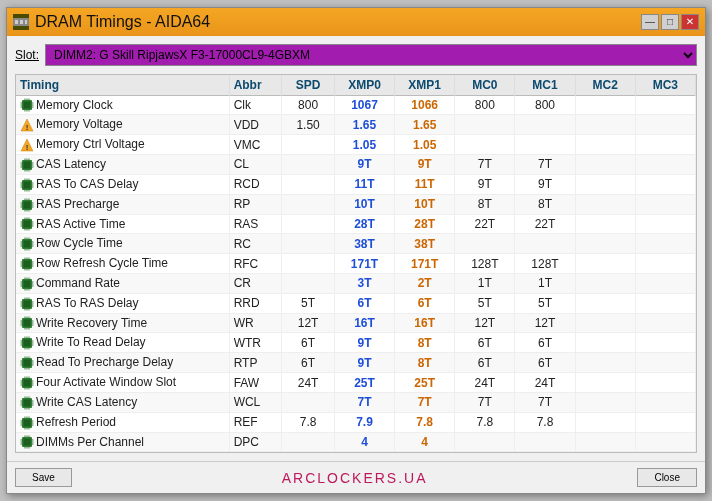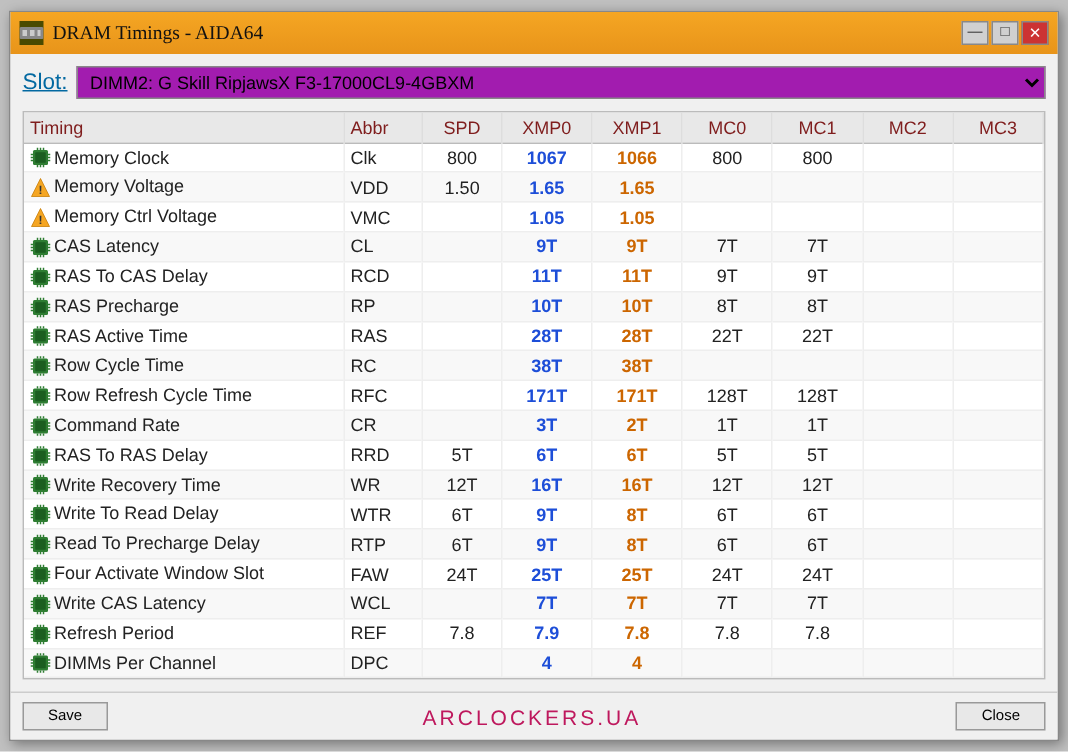--- a/index.html
+++ b/index.html
@@ -36,24 +36,23 @@
     .title-icon {
       width: 16px;
       height: 16px;
       background: #4a4a00;
       display: flex;
       align-items: center;
       justify-content: center;
       font-size: 10px;
     }
     .title-text {
-      font-size: 13px;
+      font-size: 16px;
       font-weight: normal;
       color: #111;
-      font-family: Liberation Serif, serif;
     }
     .title-controls {
       display: flex;
       gap: 2px;
     }
     .title-btn {
       width: 18px;
       height: 16px;
       background: #d0d0d0;
       border: 1px solid #888;
@@ -72,22 +71,22 @@
       padding: 8px;
       background: #f0f0f0;
     }
     .slot-row {
       display: flex;
       align-items: center;
       margin-bottom: 8px;
       gap: 6px;
     }
     .slot-label {
-      font-size: 15px;
-      color: #0369a1;
+      font-size: 12px;
+      color: #000000;
       white-space: nowrap;
       text-decoration: underline;
     }
     .slot-select {
       flex: 1;
       height: 22px;
       font-size: 12px;
       border: 1px solid #888;
       background: #a21caf;
       padding: 0 4px;
@@ -102,22 +101,22 @@
       border-collapse: collapse;
       font-size: 12px;
     }
     thead tr {
       background: #e8e8e8;
       border-bottom: 1px solid #bbb;
     }
     thead th {
       padding: 3px 4px;
       text-align: left;
-      font-weight: normal;
-      color: #7f1d1d;
+      font-weight: bold;
+      color: #0c4a6e;
       border-right: 1px solid #ddd;
       white-space: nowrap;
     }
     thead th:first-child { width: 170px; }
     thead th:nth-child(2) { width: 42px; }
     thead th:nth-child(3) { width: 42px; text-align: center; }
     thead th:nth-child(4) { width: 48px; text-align: center; }
     thead th:nth-child(5) { width: 48px; text-align: center; }
     thead th:nth-child(6) { width: 48px; text-align: center; }
     thead th:nth-child(7) { width: 48px; text-align: center; }

